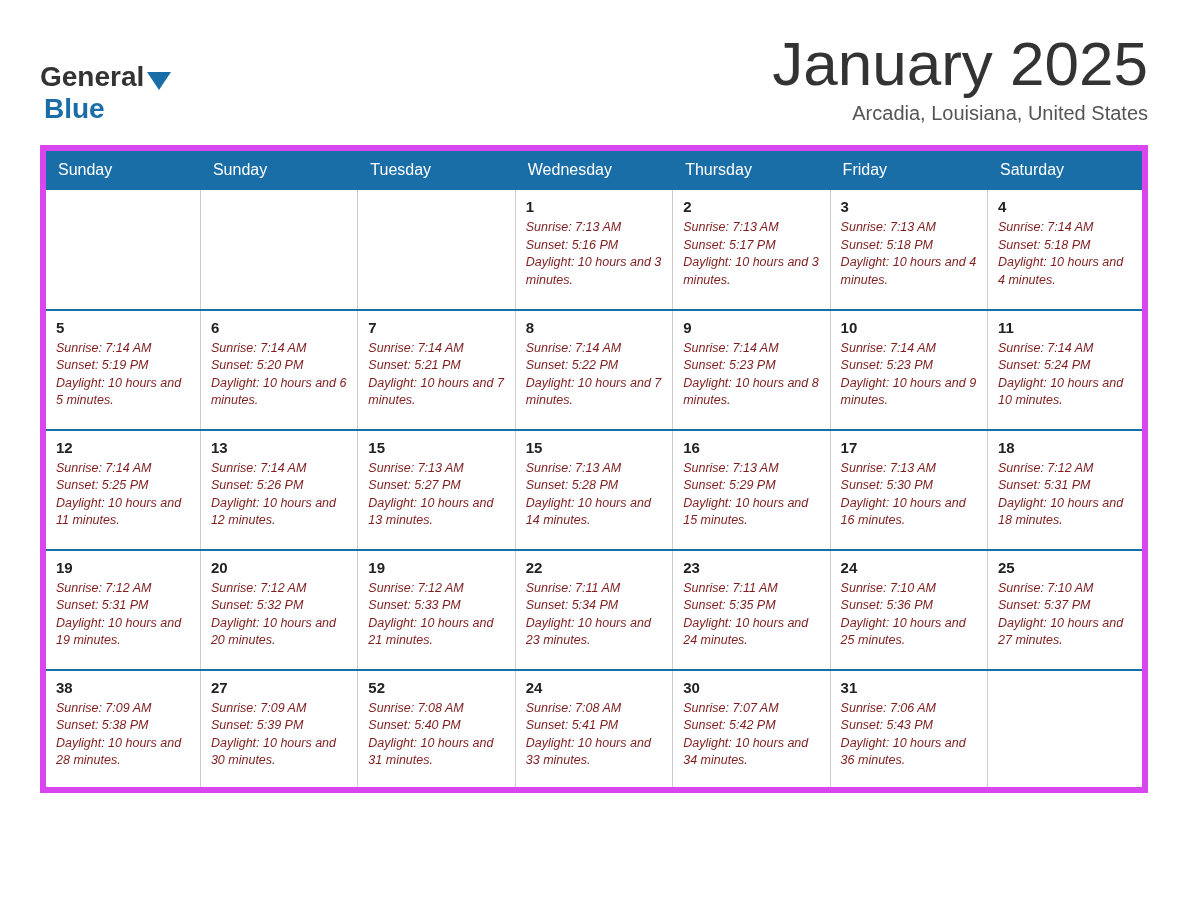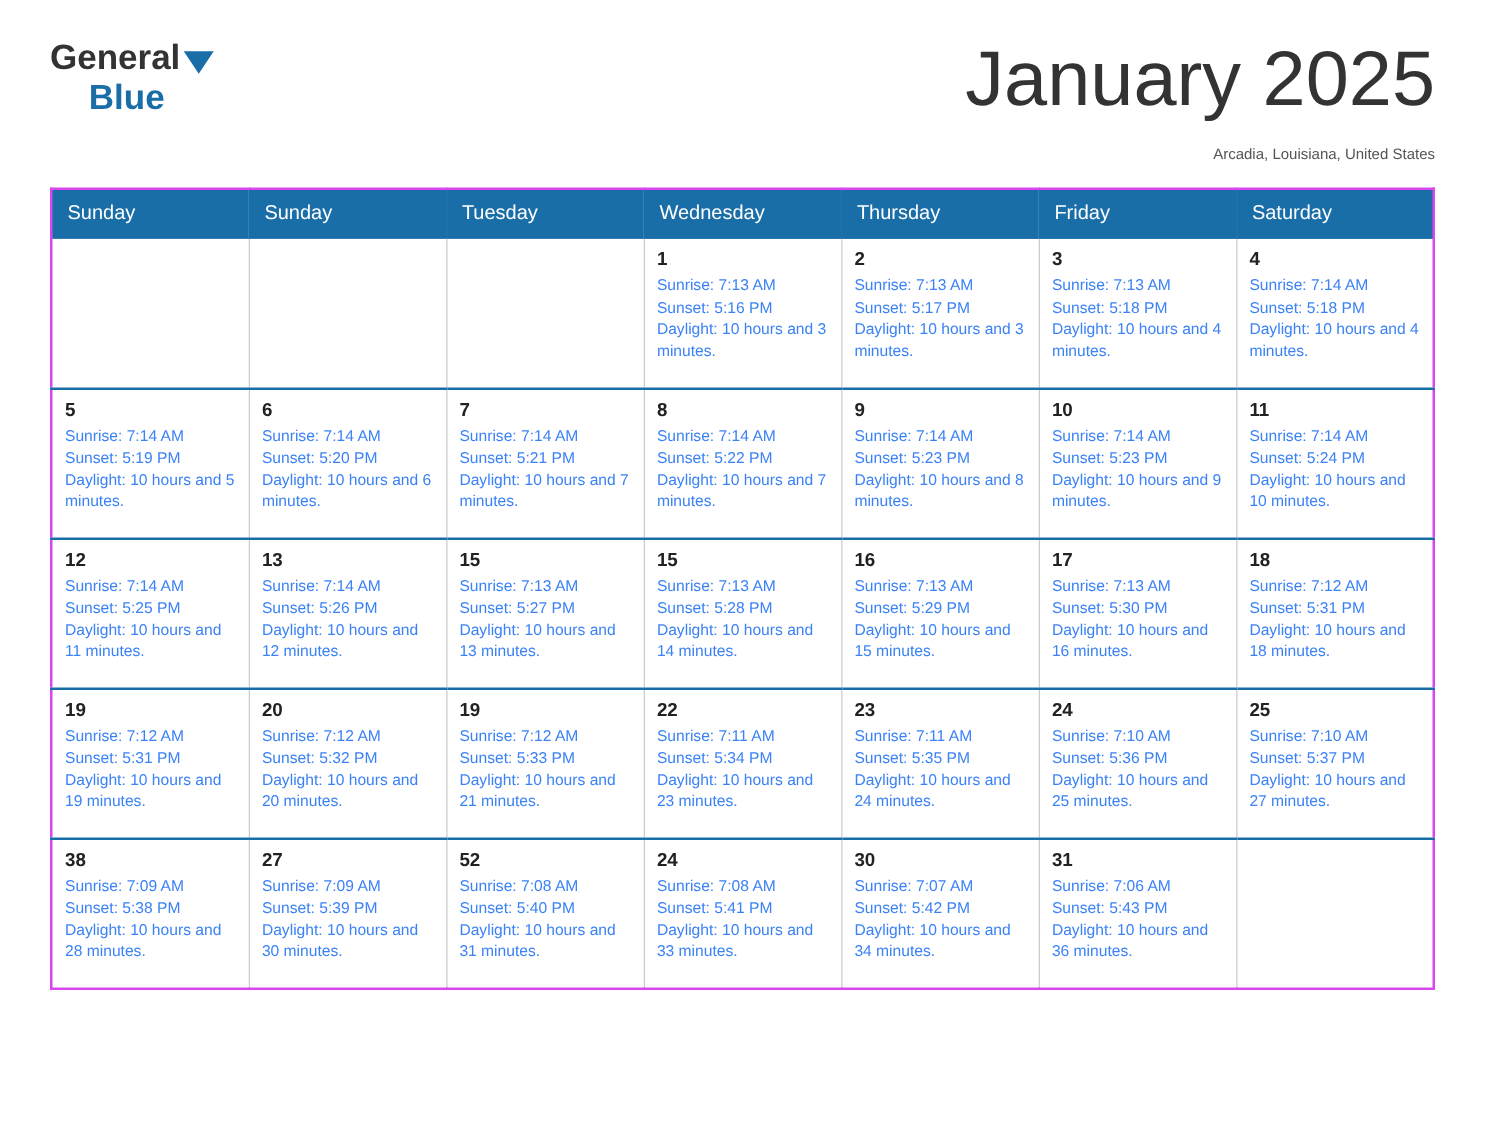--- a/index.html
+++ b/index.html
@@ -6,21 +6,21 @@
     body {
       font-family: Arial, sans-serif;
       background: #fff;
       padding: 30px 40px;
       width: 1188px;
       min-height: 918px;
     }
     .header {
       display: flex;
       justify-content: space-between;
-      align-items: flex-start;
+      align-items: flex-end;
       margin-bottom: 20px;
     }
     .logo {
       display: flex;
       flex-direction: column;
       align-items: flex-start;
     }
     .logo-text {
       display: flex;
       align-items: center;
@@ -48,28 +48,28 @@
     .title-section {
       text-align: right;
     }
     .month-title {
       font-size: 62px;
       font-weight: normal;
       color: #333;
       line-height: 1.1;
     }
     .location {
-      font-size: 12px;
+      font-size: 20px;
       color: #555;
-      margin-top: 18px;
+      margin-top: 4px;
     }
     .calendar {
       width: 100%;
       border-collapse: collapse;
-      border: 2px solid #d946ef;
+      border: 6px solid #d946ef;
     }
     .calendar th {
       background-color: #1a6ea8;
       color: #fff;
       padding: 10px 12px;
       text-align: left;
       font-size: 16px;
       font-weight: normal;
       border: 1px solid #1a6ea8;
     }
@@ -86,39 +86,40 @@
     .day-number {
       font-size: 15px;
       font-weight: bold;
       display: block;
       margin-bottom: 4px;
       color: #222;
     }
     .day-info {
       font-size: 12.5px;
       line-height: 1.4;
-      color: #3b82f6;
+      color: #7f1d1d;
+      font-style: italic;
     }
     .empty-cell {
       background: #fff;
     }
     .row-divider td {
       border-top: 2px solid #1a6ea8;
     }
   </style>
 </head>
 <body>
 
 <div class="header">
   <div class="logo">
     <div class="logo-text">
       <span class="logo-general">General</span>
       <span class="logo-arrow"></span>
     </div>
-    <div style="padding-left: 4px; margin-left: 27px;">
+    <div style="padding-left: 4px;">
       <span class="logo-blue">Blue</span>
     </div>
   </div>
   <div class="title-section">
     <div class="month-title">January 2025</div>
     <div class="location">Arcadia, Louisiana, United States</div>
   </div>
 </div>
 
 <table class="calendar">

